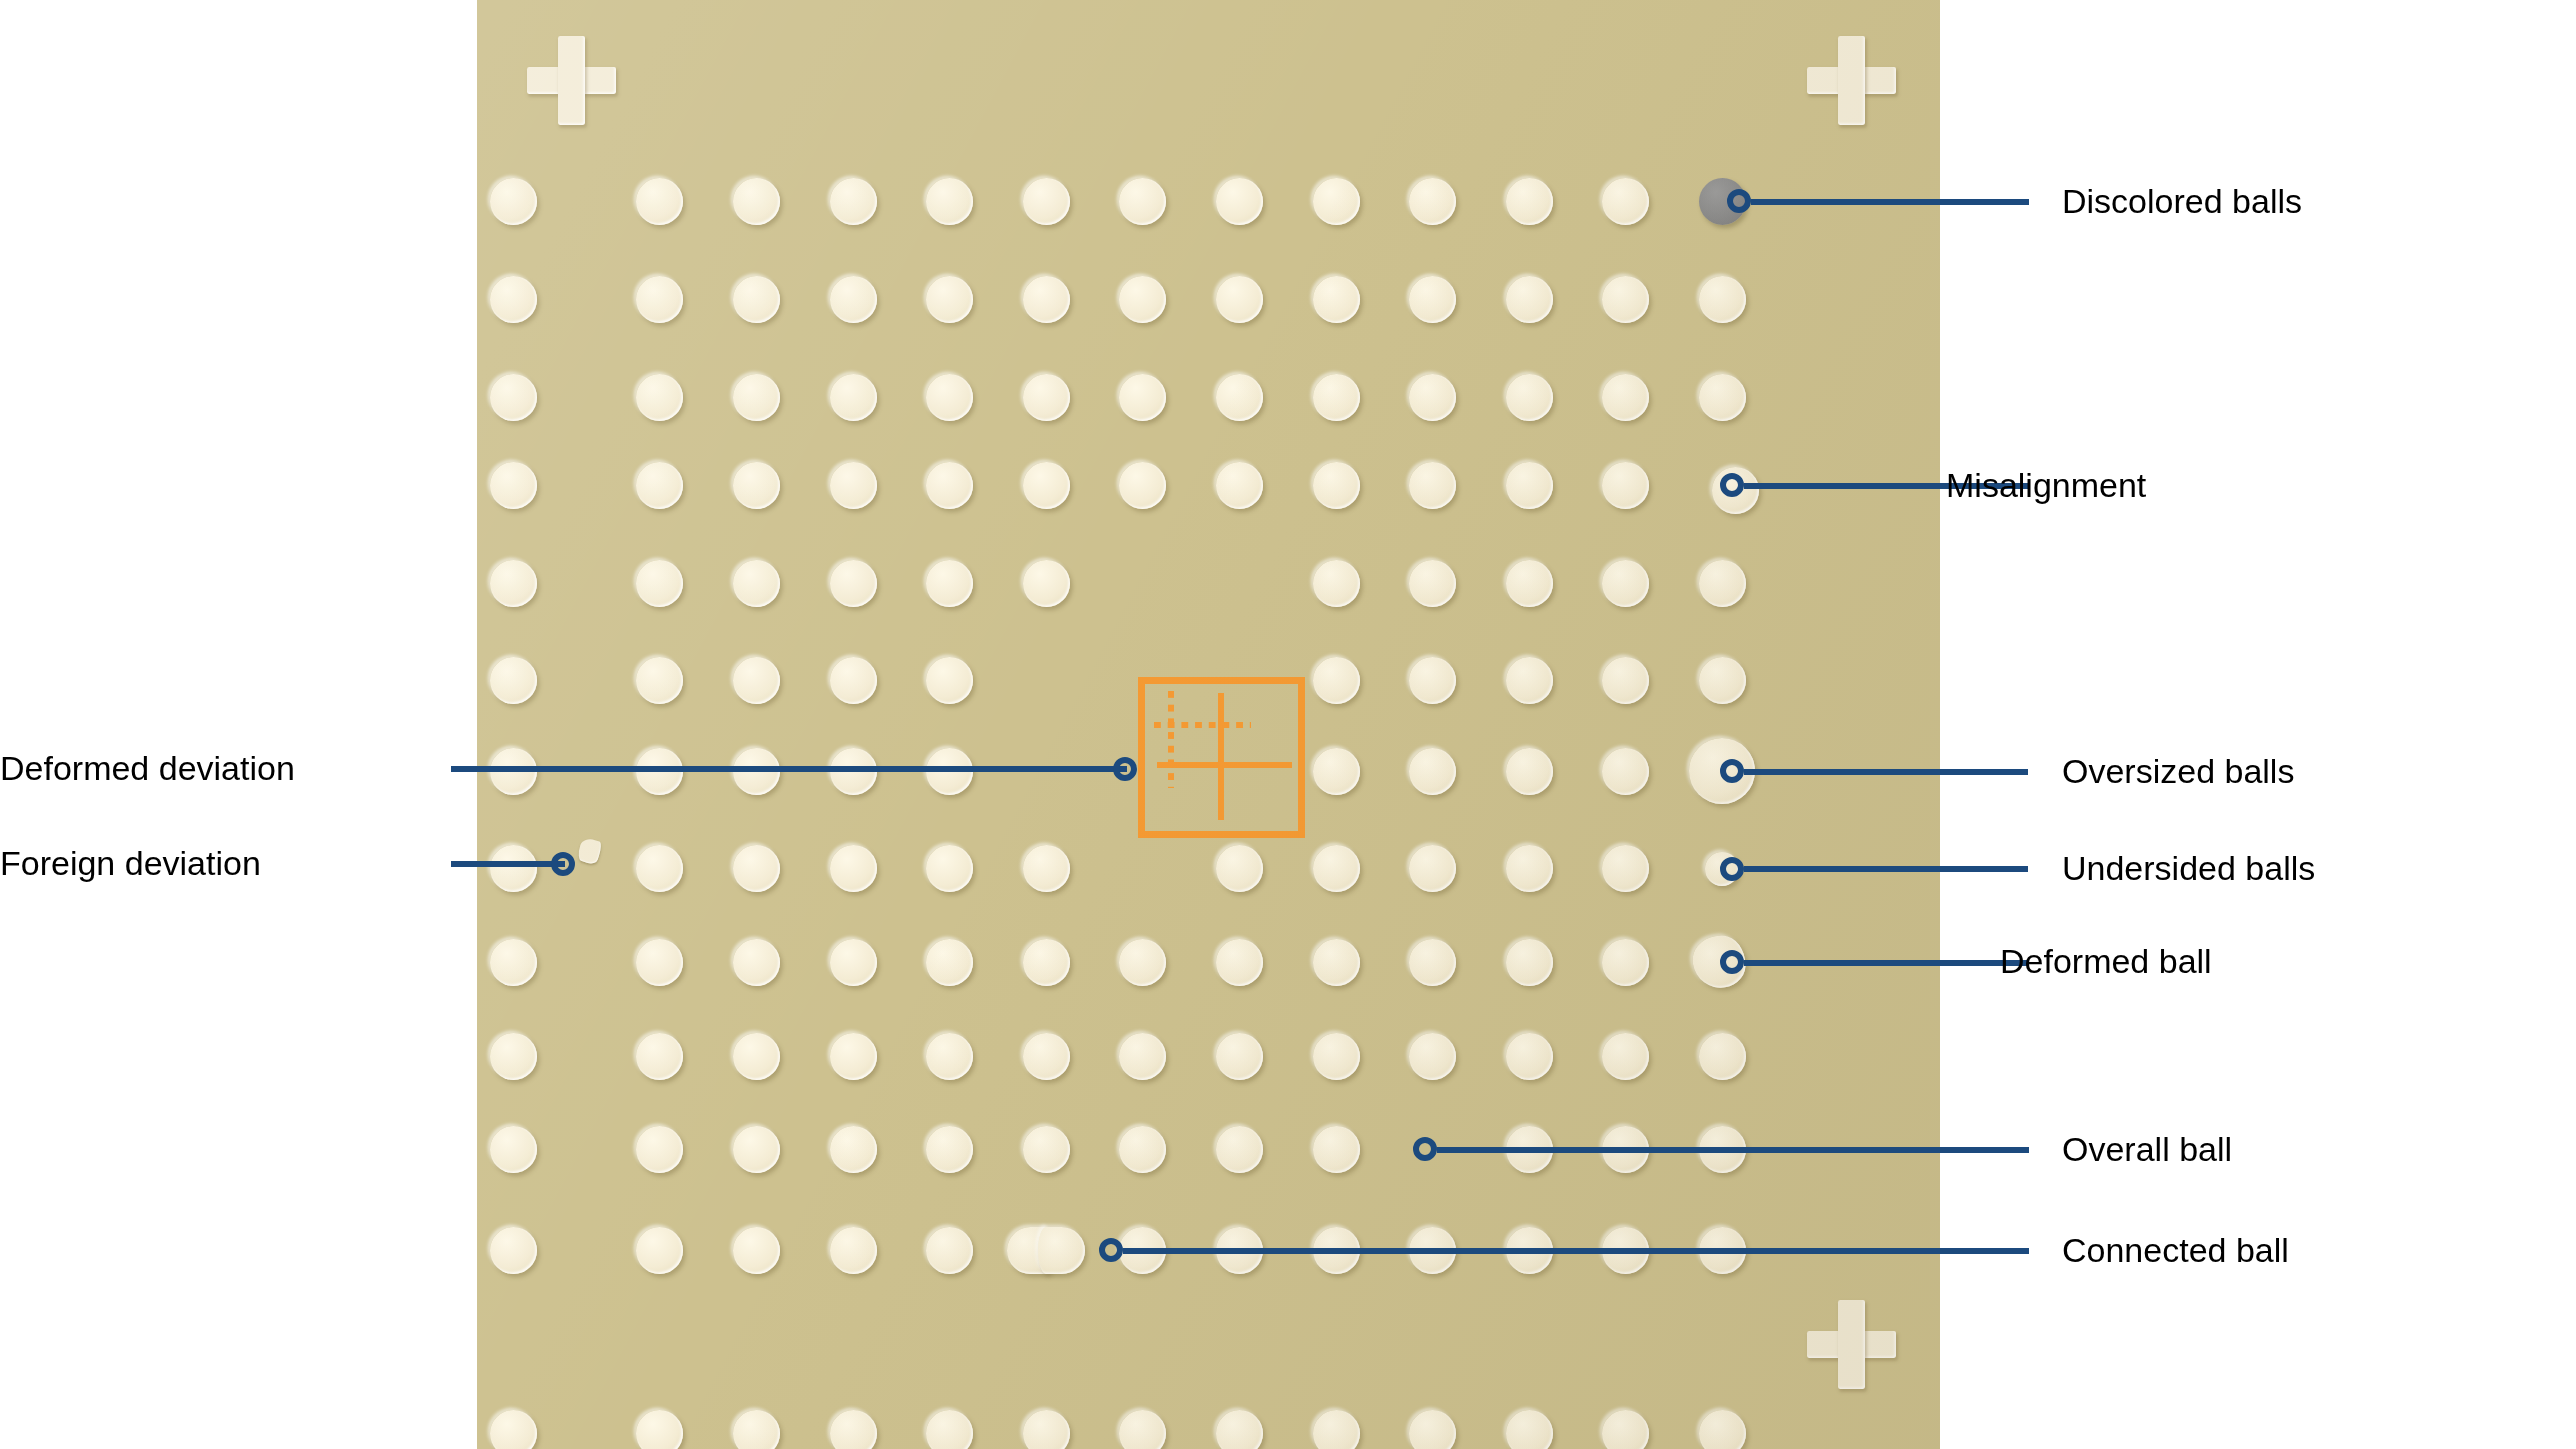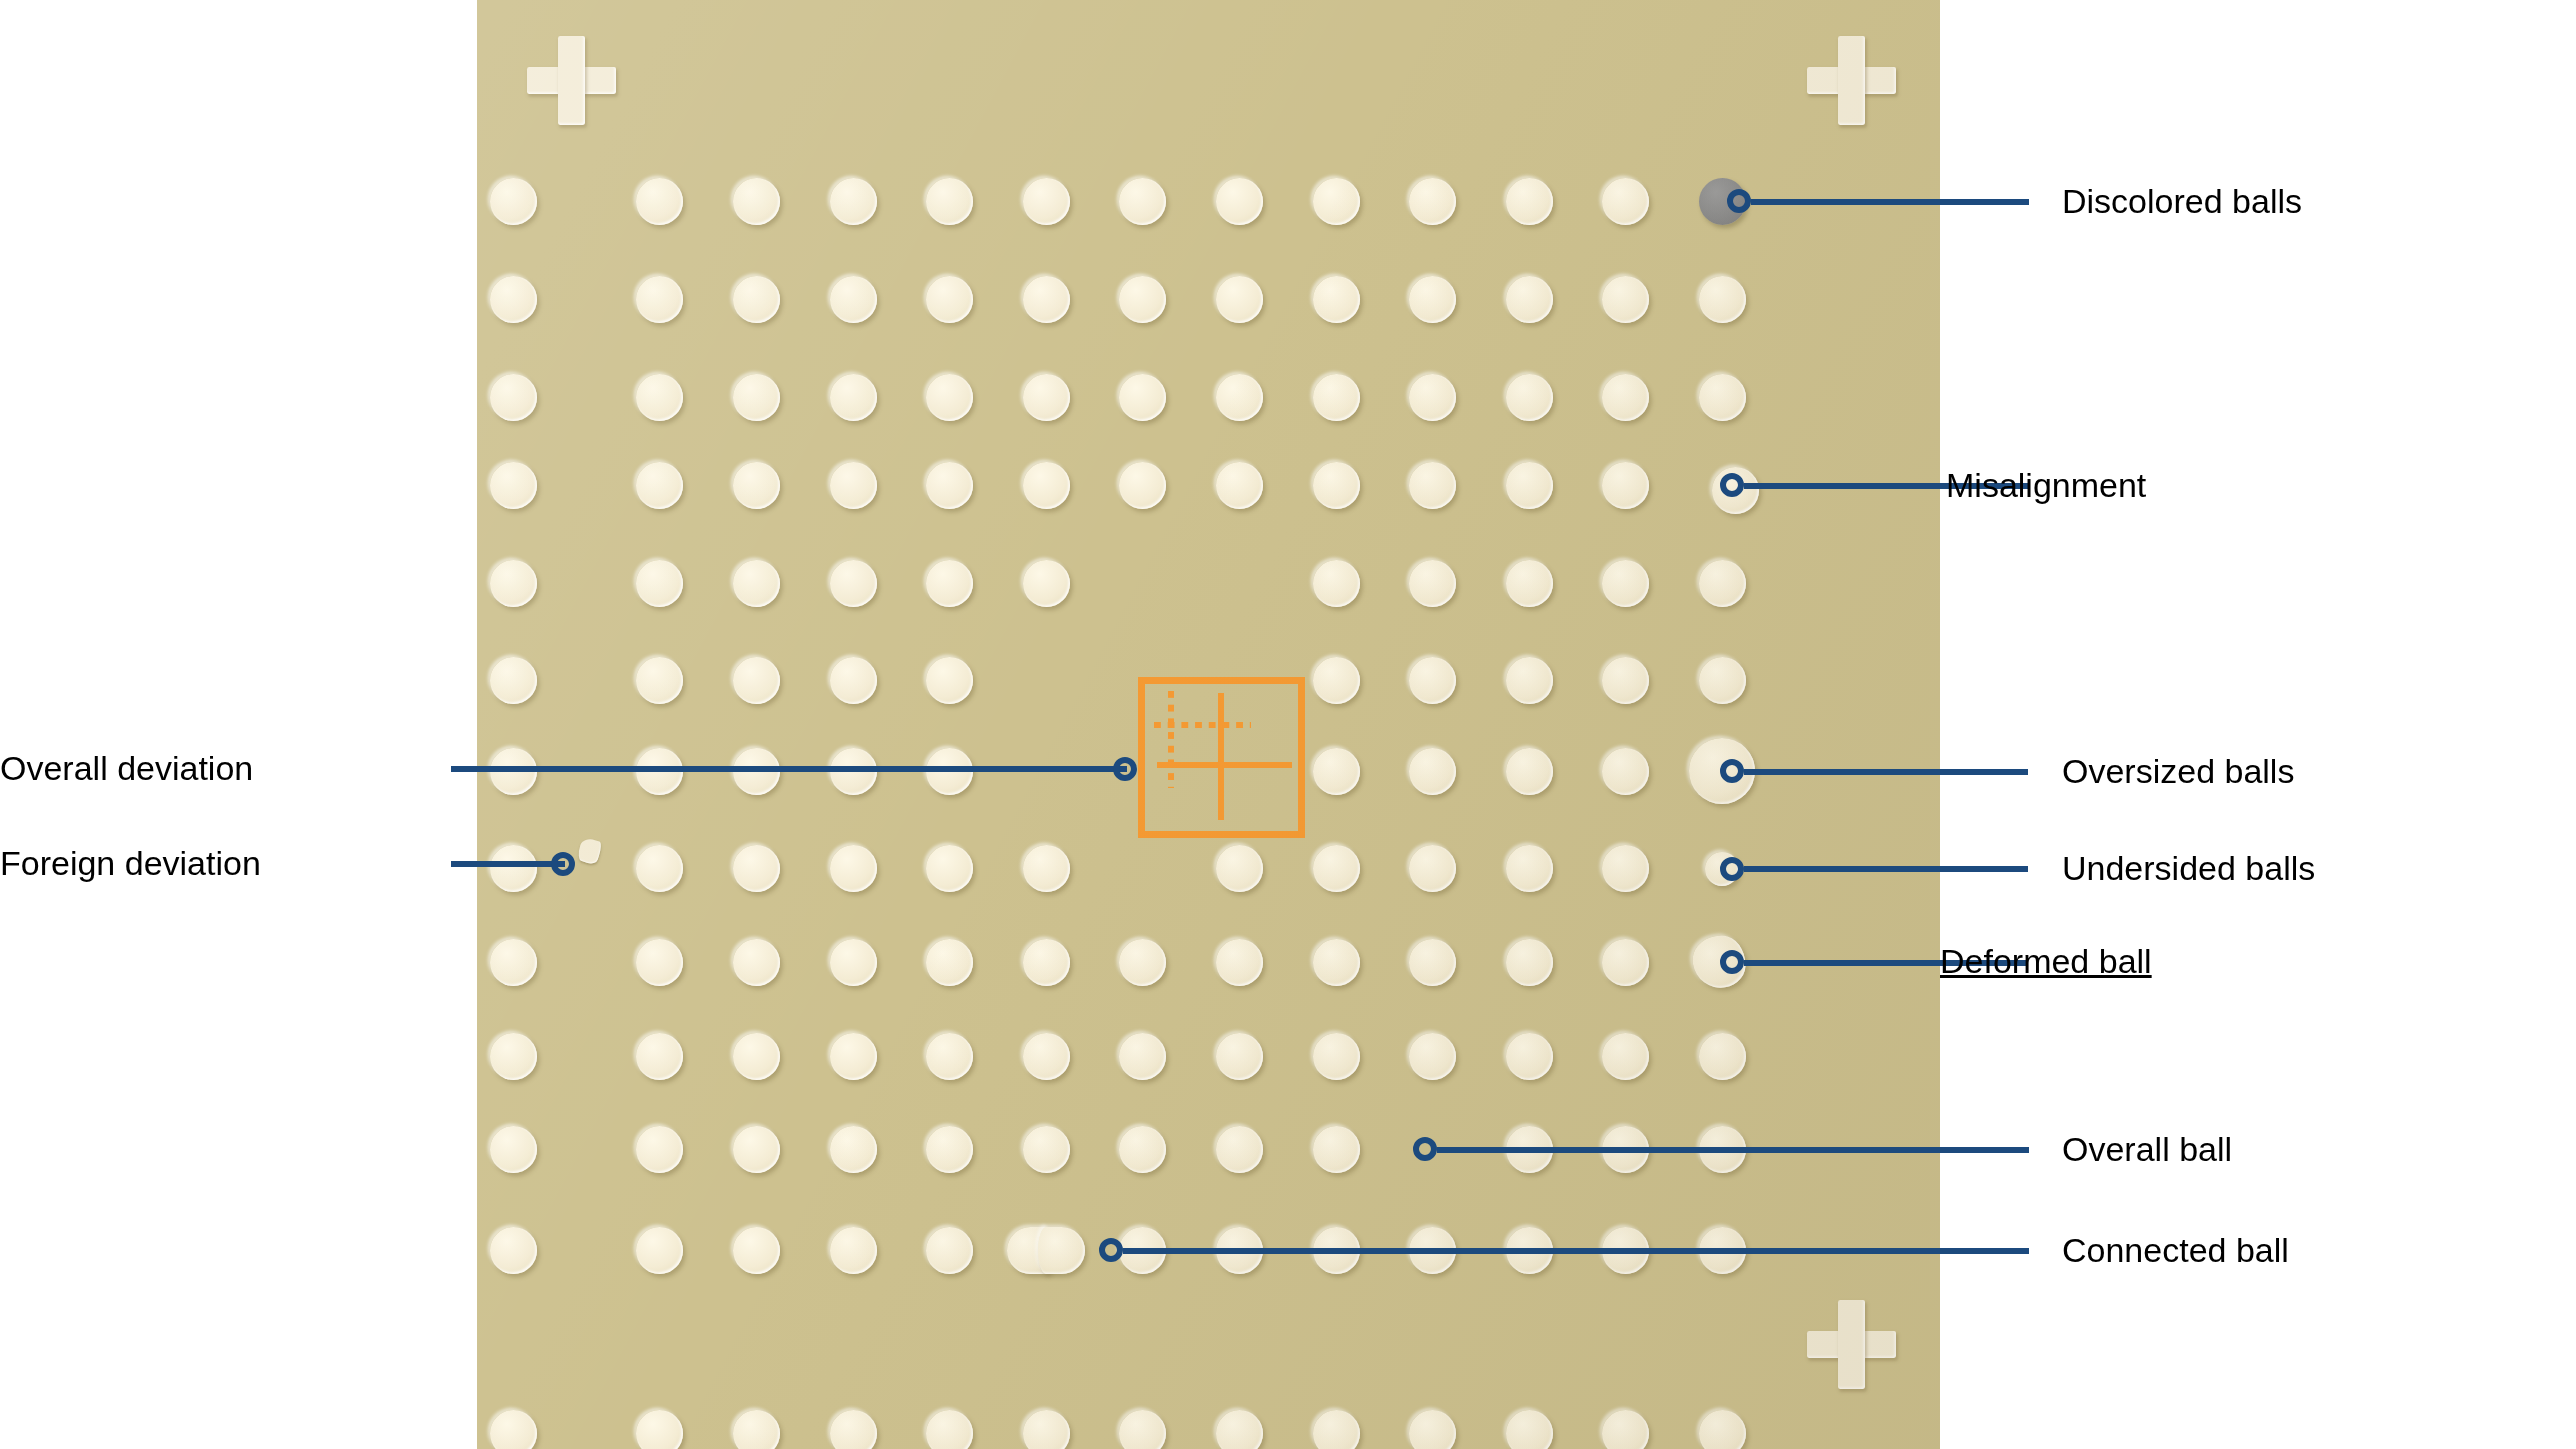--- a/index.html
+++ b/index.html
@@ -253,29 +253,29 @@
       <div class="dot" style="left: 1720px; top: 473px;"></div>
       <div class="cap r" style="top: 467px; left: 1946px;">Misalignment</div>
       <div class="leader" style="left: 1744px; width: 284px; top: 769px;"></div>
       <div class="dot" style="left: 1720px; top: 759px;"></div>
       <div class="cap r" style="top: 753px; left: 2062px;">Oversized balls</div>
       <div class="leader" style="left: 1744px; width: 284px; top: 866px;"></div>
       <div class="dot" style="left: 1720px; top: 857px;"></div>
       <div class="cap r" style="top: 850px; left: 2062px;">Undersided balls</div>
       <div class="leader" style="left: 1744px; width: 284px; top: 960px;"></div>
       <div class="dot" style="left: 1720px; top: 950px;"></div>
-      <div class="cap r" style="top: 943px; left: 1940px; text-decoration: underline;">Deformed ball</div>
+      <div class="cap r" style="top: 943px; left: 2000px;">Deformed ball</div>
       <div class="leader" style="left: 1437px; width: 592px; top: 1147px;"></div>
       <div class="dot" style="left: 1413px; top: 1137px;"></div>
       <div class="cap r" style="top: 1131px; left: 2062px;">Overall ball</div>
       <div class="leader" style="left: 1123px; width: 906px; top: 1248px;"></div>
       <div class="dot" style="left: 1099px; top: 1238px;"></div>
       <div class="cap r" style="top: 1232px; left: 2062px;">Connected ball</div>
       <div class="leader" style="left: 451px; width: 676px; top: 766px;"></div>
       <div class="dot" style="left: 1113px; top: 757px;"></div>
-      <div class="cap l" style="top: 750px; left: 0px; width: 89px;">Overall deviation</div>
+      <div class="cap l" style="top: 750px; left: 0px; width: 89px;">Deformed deviation</div>
       <div class="leader" style="left: 451px; width: 114px; top: 861px;"></div>
       <div class="dot" style="left: 551px; top: 852px;"></div>
       <div class="cap l" style="top: 845px; left: 0px; width: 81px;">Foreign deviation</div>
     </div>
 
 </div>
 
 
 </body></html>

